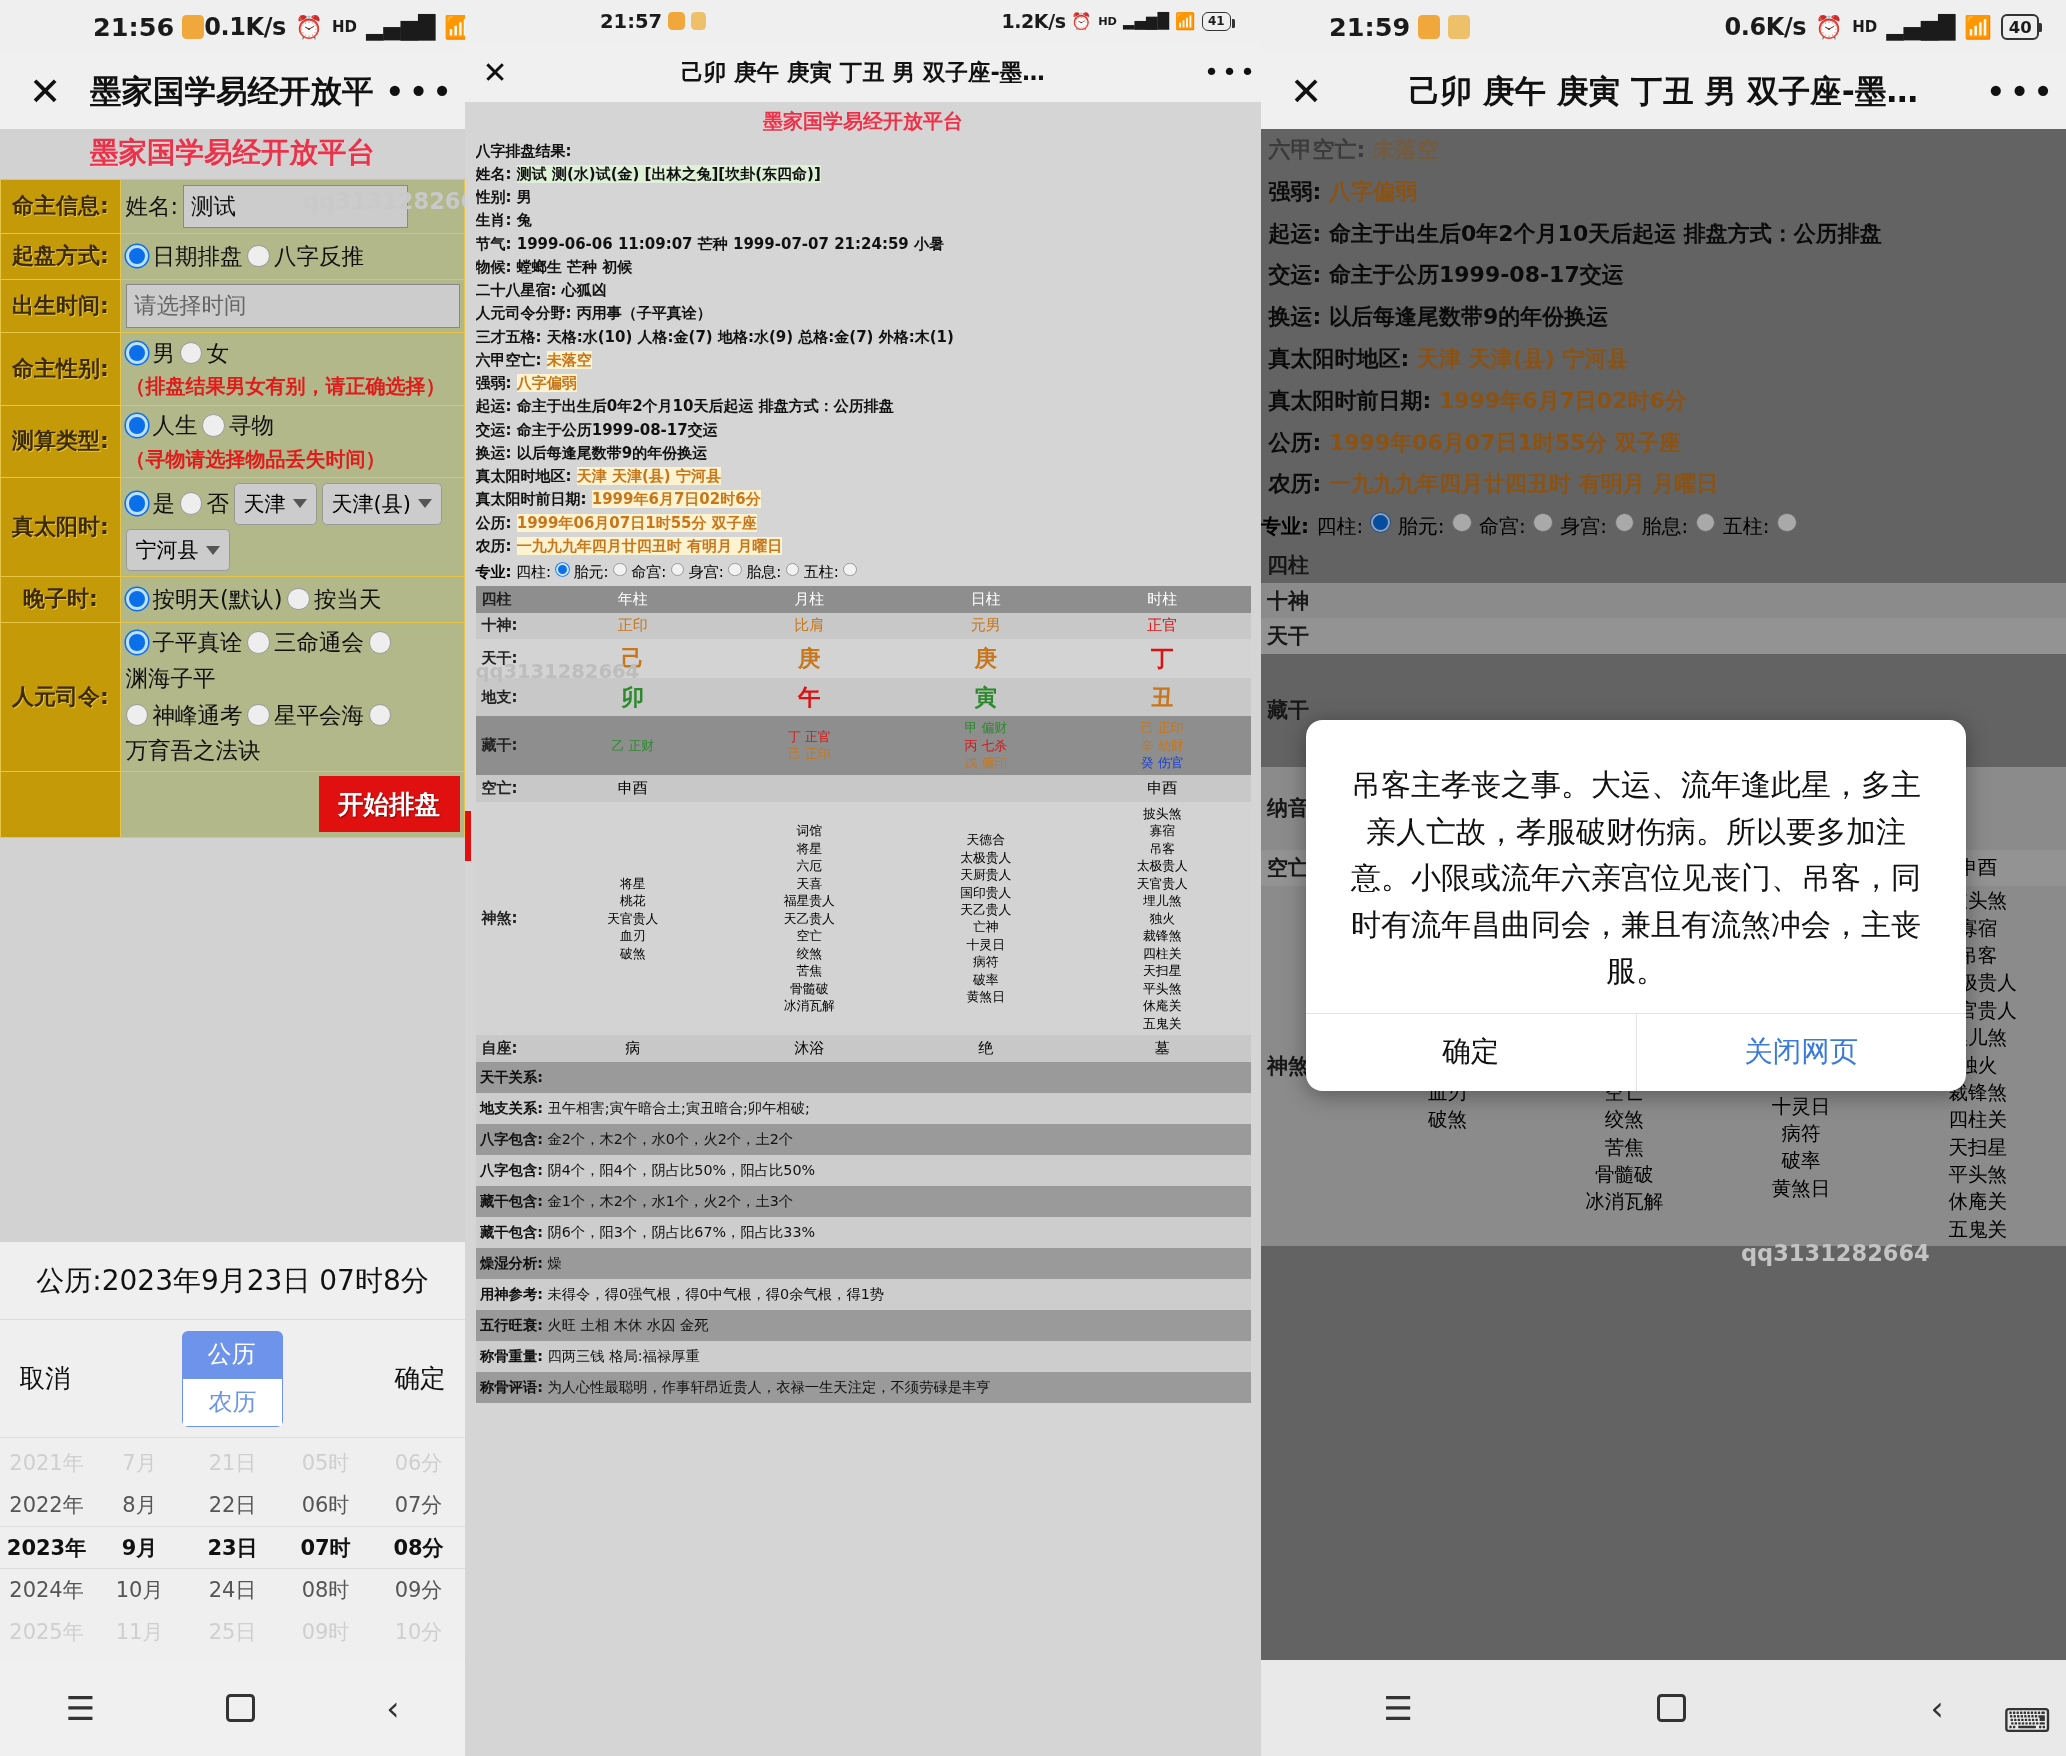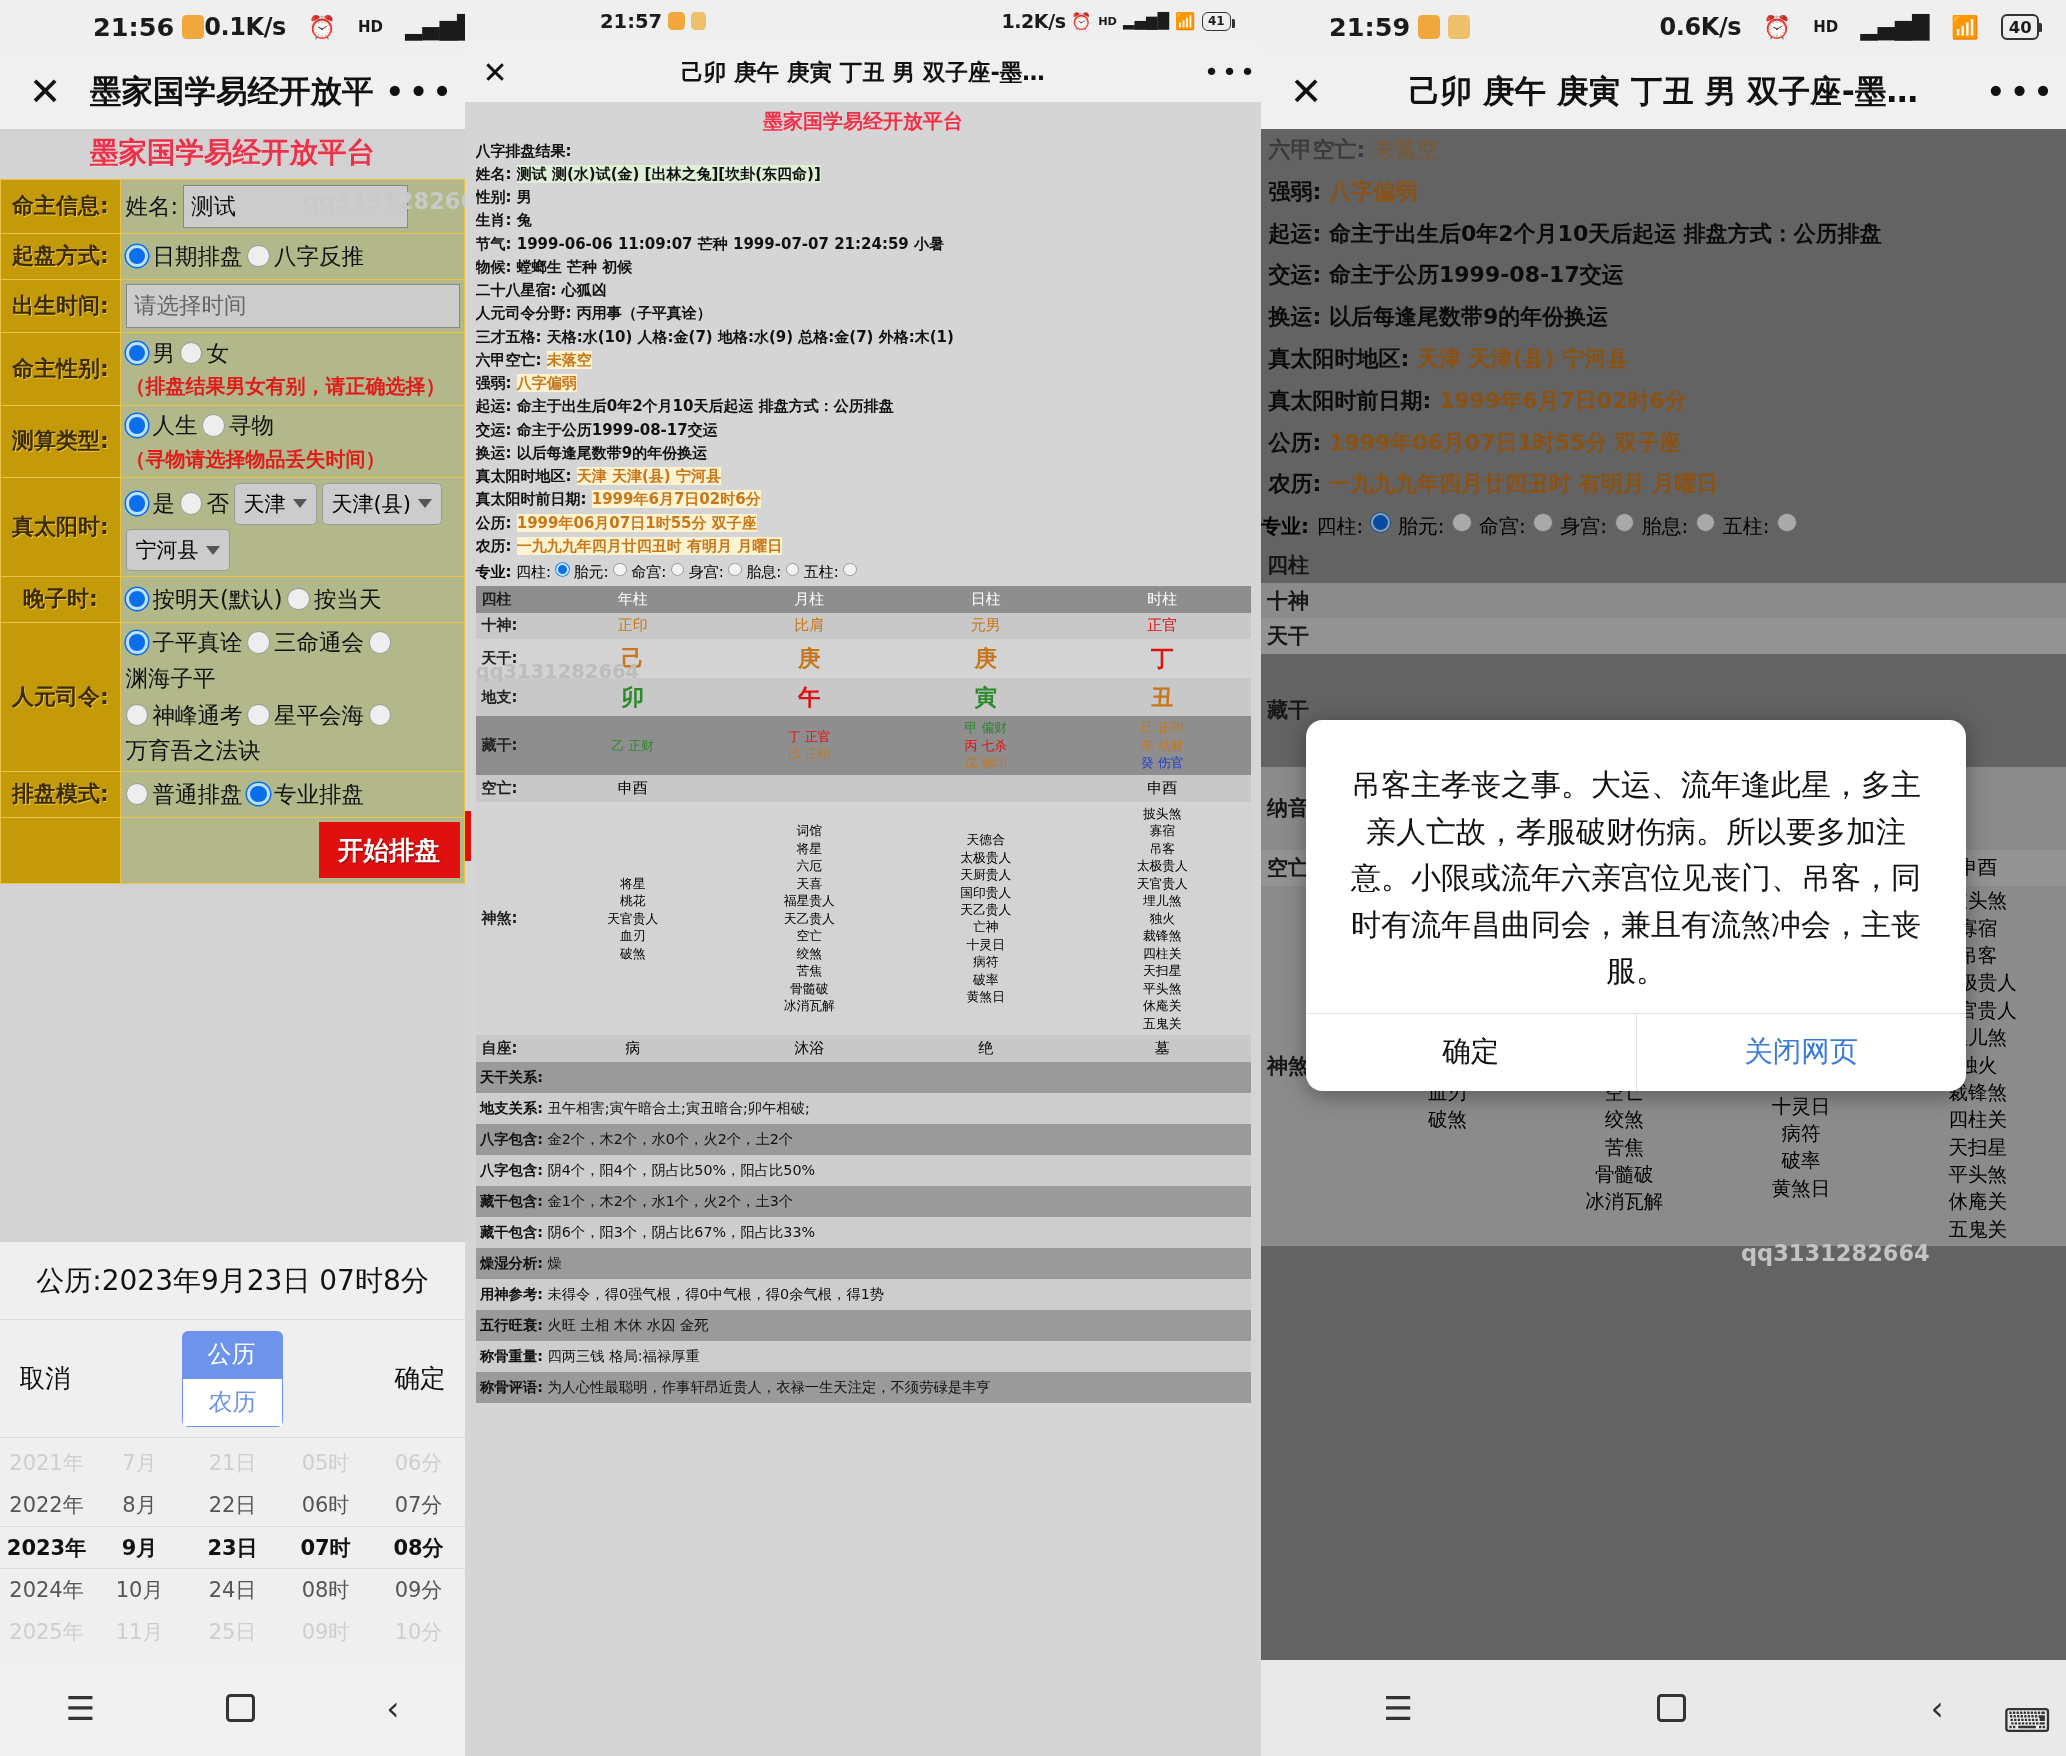--- a/index.html
+++ b/index.html
@@ -10,21 +10,21 @@
   
   .panel { position:relative; height:1756px; overflow:hidden; background:#f0f0f0; }
   .p1 { width:465px; }
   .p2 { width:796px; }
   .p3 { width:805px; }
 
   
   .statusbar { display:flex; align-items:center; height:54px; background:#efefef;
      font-size:25.5px; color:#1b1b1b; font-weight:600; }
   .sb-left { display:flex; align-items:center; gap:7.5px; margin-left:93px; }
-  .sb-right { margin-left:auto; display:flex; align-items:center; gap:22px; margin-right:27px; }
+  .sb-right { margin-left:auto; display:flex; align-items:center; gap:9px; margin-right:27px; }
   .sq { width:22.5px; height:24px; border-radius:4.5px; display:inline-block; }
   .sq.orange { background:#f0a83c; }
   .sq.orange2 { background:#eec06a; }
   .net { font-size:24px; font-weight:600; letter-spacing:-0.4px;}
   .ic { font-size:22.5px; line-height:1; }
   .bat { border:2.3px solid #333; border-radius:6px; padding:1.5px 5.3px; font-size:16.5px;
          font-weight:700; position:relative; }
   .bat:after { content:""; position:absolute; right:-5.3px; top:6.8px; width:3px; height:9px;
          background:#333; border-radius:0 1.5px 1.5px 0;}
 
@@ -266,31 +266,20 @@
               <span class="radio"></span>
               <span class="tin">渊海子平</span>
             </div>
             <div class="row-inner">
               <span class="radio"></span>
               <span class="tin">神峰通考</span>
               <span class="radio"></span>
               <span class="tin">星平会海</span>
               <span class="radio"></span>
               <span class="tin">万育吾之法诀</span>
-            </div>
-          </td>
-        </tr>
-        <tr>
-          <td class="lbl">排盘模式:</td>
-          <td class="val">
-            <div class="row-inner">
-              <span class="radio"></span>
-              <span class="tin">普通排盘</span>
-              <span class="radio on"></span>
-              <span class="tin">专业排盘</span>
             </div>
           </td>
         </tr>
         <tr>
           <td class="lbl">&nbsp;</td>
           <td class="val" style="height:65px">
             <button class="startbtn">开始排盘</button>
           </td>
         </tr>
       </tbody>

